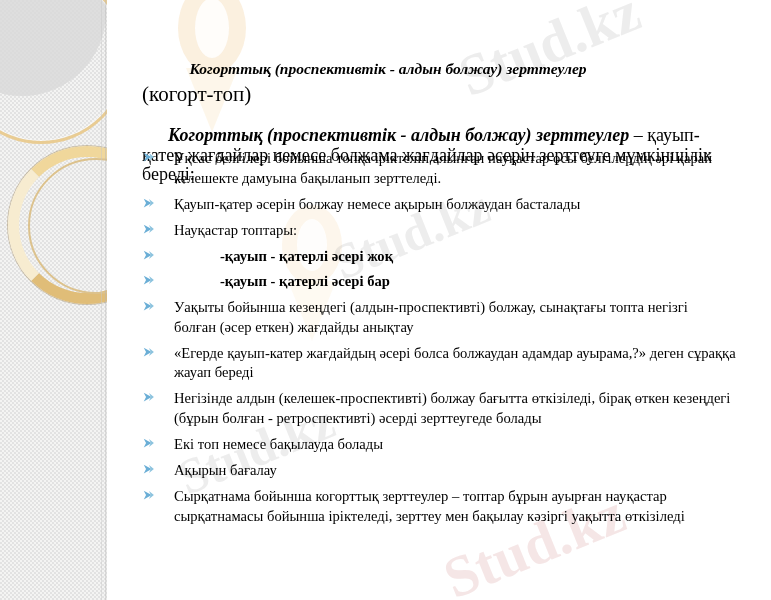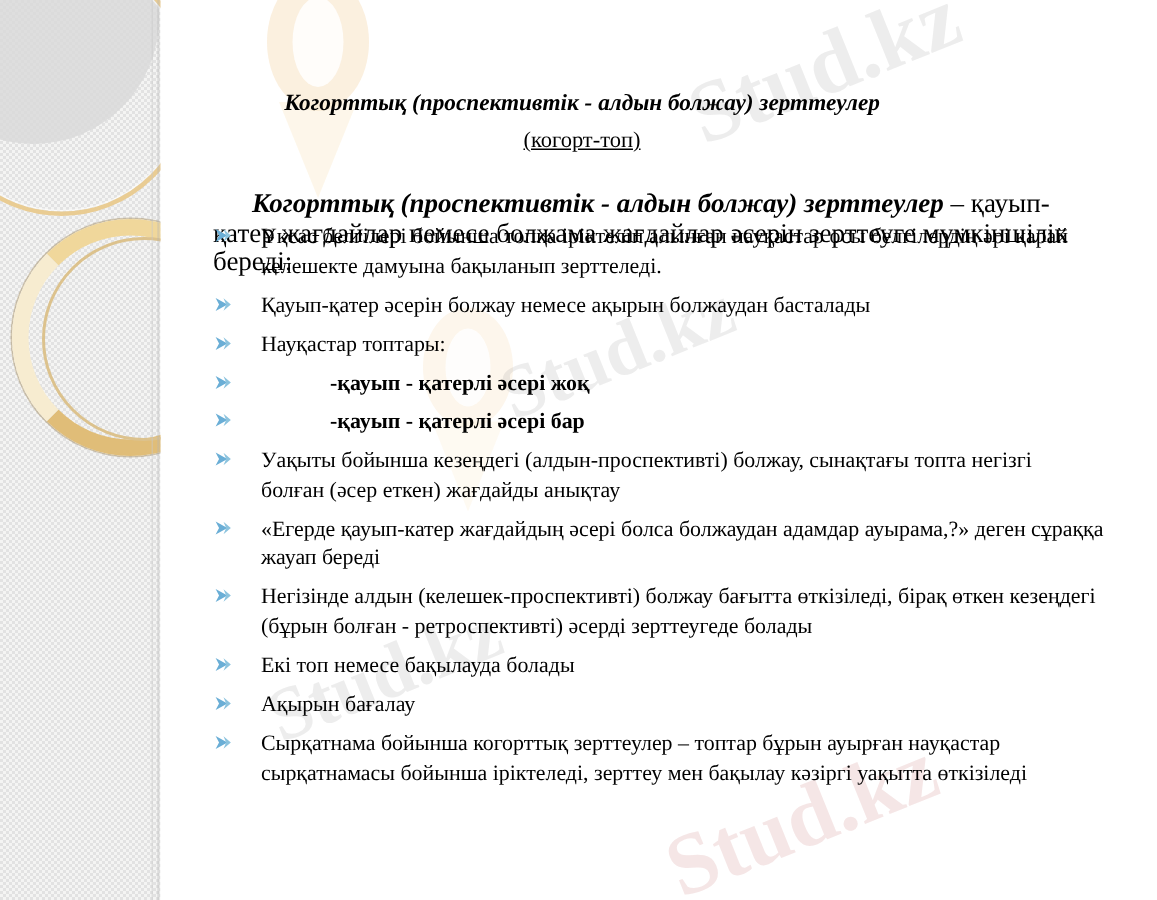--- a/index.html
+++ b/index.html
@@ -176,25 +176,24 @@
     font-style: italic;
     font-size: 15.5px;
     line-height: 22px;
     color: #000000;
   }
   #slide-subtitle {
     position: absolute;
     left: 6px;
     top: 84px;
     width: 492px;
-    text-align: center;
-    font-size: 15px;
+    text-align: left;
+    font-size: 21px;
     line-height: 20px;
     color: #000000;
-    text-decoration: underline;
   }
 
   #lead-paragraph {
     position: absolute;
     left: 6px;
     top: 108px;
     width: 585px;
     font-size: 18px;
     line-height: 19.5px;
     color: #000000;

